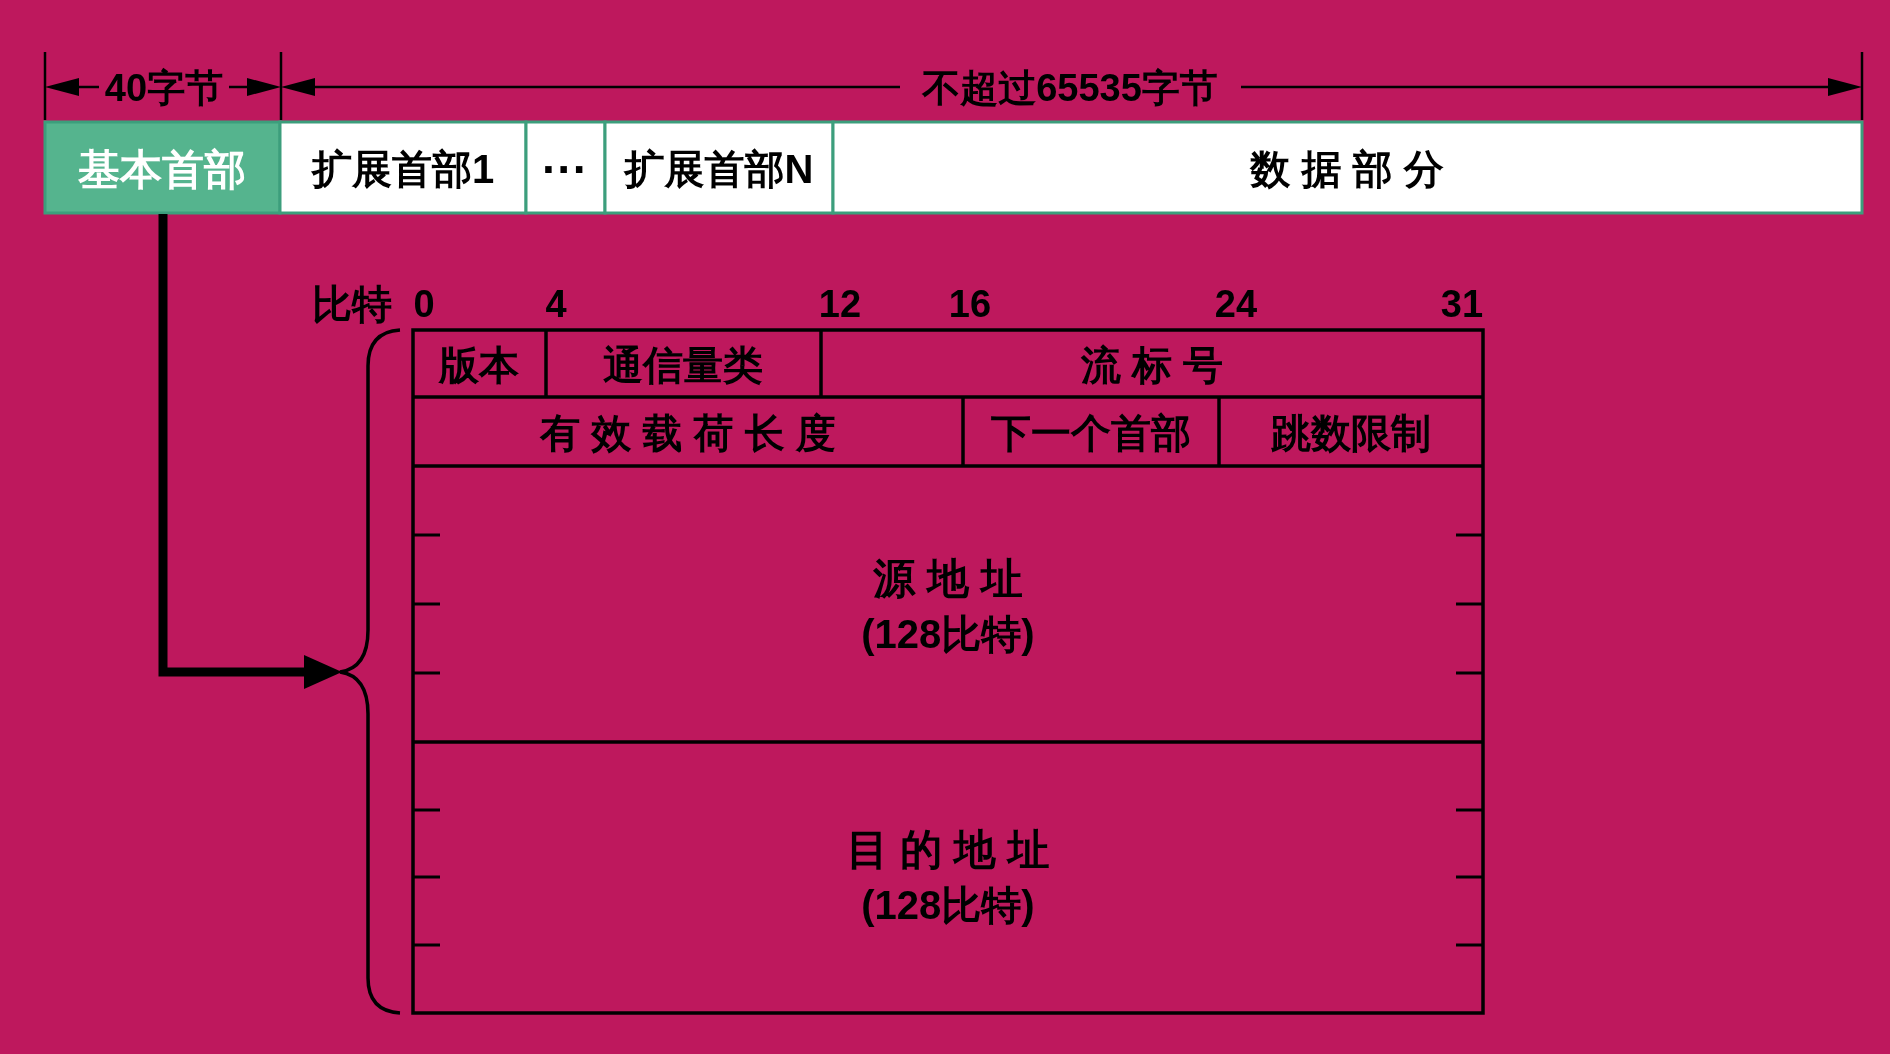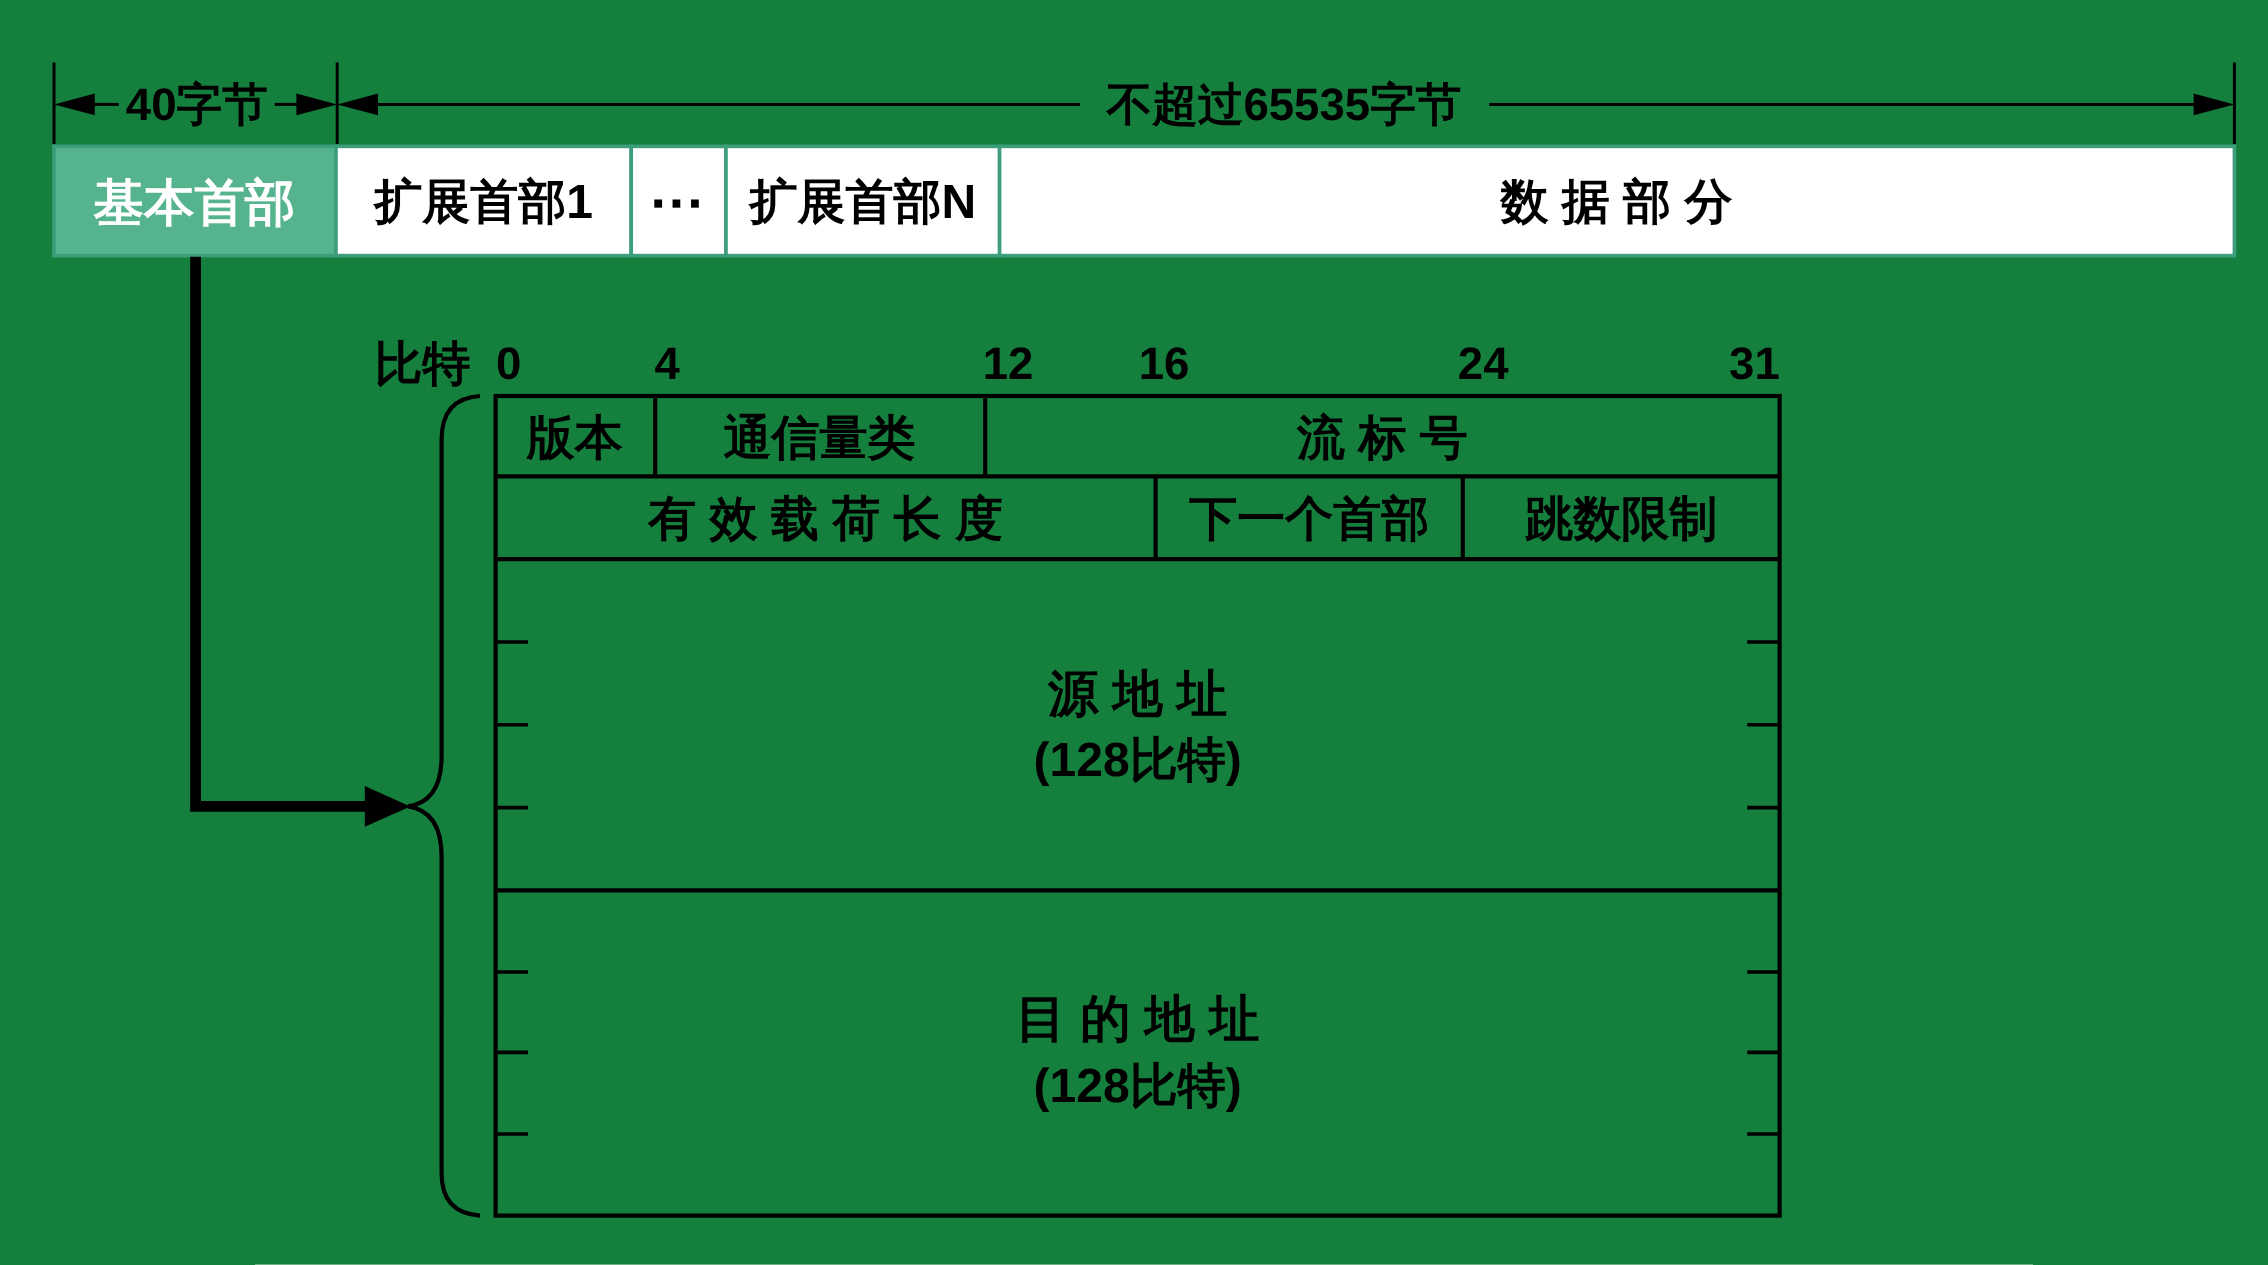--- a/index.html
+++ b/index.html
@@ -4,21 +4,21 @@
 <style>
   html, body {
     margin: 0;
     padding: 0;
     background: #ffffff;
   }
   .stage {
     position: relative;
     width: 1890px;
     height: 1054px;
-    background: #15803d;
+    background: #be185d;
     overflow: hidden;
   }
   svg { display: block; }
   .txt {
     font-family: "Liberation Sans", "DejaVu Sans", sans-serif;
     font-weight: bold;
     fill: #000000;
   }
   .txt-white { fill: #ffffff; }
   .fs38 { font-size: 38px; }

